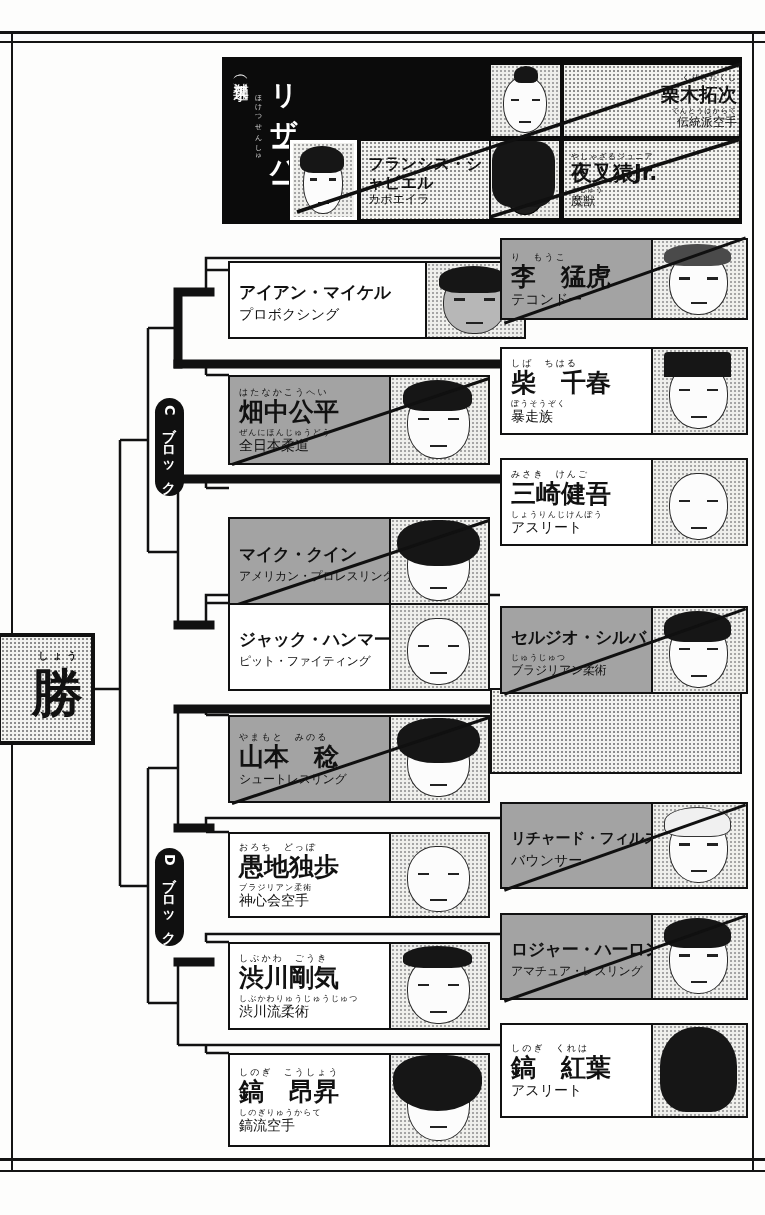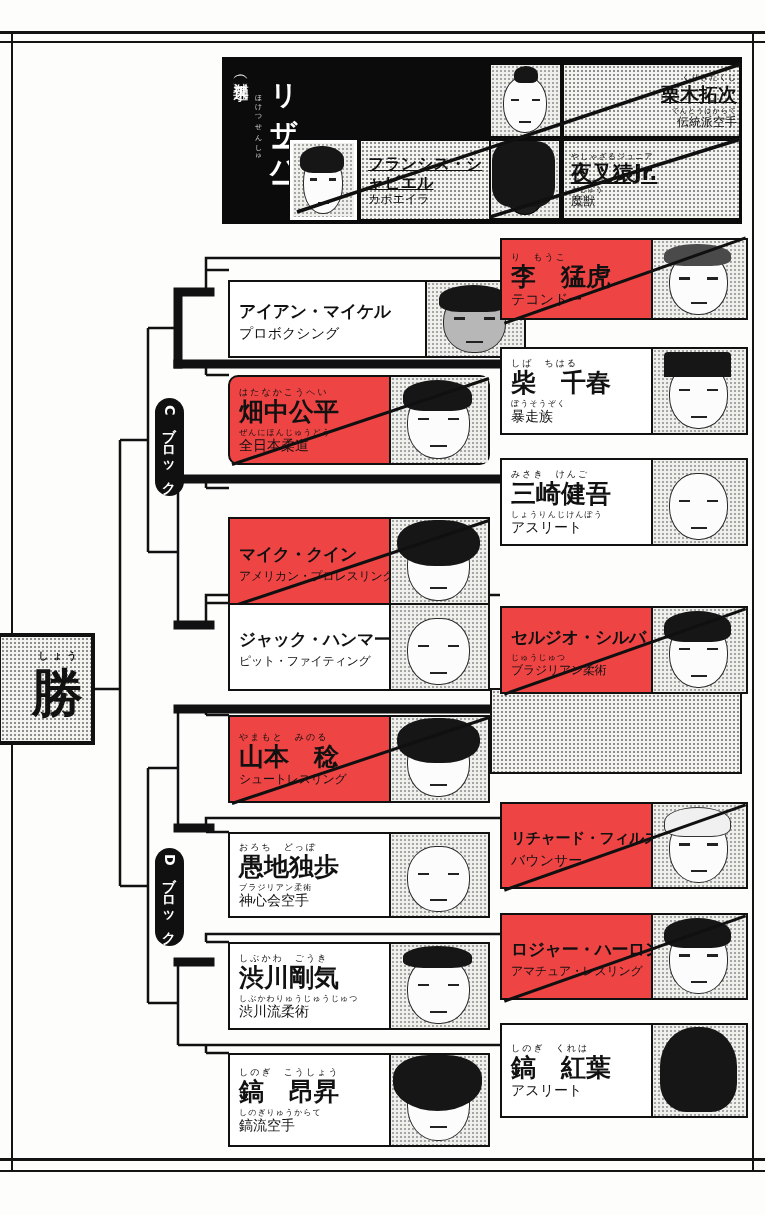--- a/index.html
+++ b/index.html
@@ -4,21 +4,21 @@
 <style>
   html,body{margin:0;padding:0;background:#fff;}
   #page{position:relative;width:765px;height:1215px;background:#fdfdfc;overflow:hidden;
         font-family:"DejaVu Sans",sans-serif;color:#111;}
   .rule{position:absolute;background:#141414;}
   .dotted{background-color:#f3f3f0;
     background-image:radial-gradient(circle,#8d8d8d 0.9px,transparent 1.15px);
     background-size:4px 4px;}
   
   .card{position:absolute;box-sizing:border-box;border:2.5px solid #111;background:#fff;z-index:4;}
-  .card.dotted{background-color:#ef4444;}
+  .card.dotted{background-color:#a3a3a3;}
   .ctext{position:absolute;left:0;top:0;bottom:0;display:flex;flex-direction:column;
          justify-content:center;padding:2px 2px 2px 9px;box-sizing:border-box;overflow:hidden;}
   .lcard .ctext{right:97px;}
   .rcard .ctext{right:93px;}
   .furi{font-size:9px;letter-spacing:2px;line-height:11px;white-space:nowrap;}
   .nm{font-weight:bold;font-size:25px;line-height:28px;white-space:nowrap;}
   .nm-s{font-size:17px;letter-spacing:-0.5px;}
   .nm-xs{font-size:15px;letter-spacing:-0.5px;}
   .sfuri{font-size:8px;letter-spacing:1px;line-height:9px;white-space:nowrap;margin-top:2px;}
   .st{font-size:14px;line-height:16px;white-space:nowrap;}
@@ -44,21 +44,21 @@
   .v-flattop .hair{top:3%;border-radius:4px 4px 0 0;height:30%;}
   .v-buzz .hair{top:5%;height:28%;background:#4a4a4a;}
   .v-blond .hair{background:#f0f0f0;border:1.5px solid #333;box-sizing:border-box;}
   .strike{position:absolute;left:-2%;top:50%;width:105%;height:3px;background:#101010;
         transform:rotate(var(--ang,-19deg));transform-origin:50% 50%;z-index:6;}
   
   #reserve{position:absolute;left:222px;top:57px;width:520px;height:167px;background:#0b0b0b;z-index:4;}
   .vtext{writing-mode:vertical-rl;text-orientation:mixed;color:#fff;position:absolute;}
   .rsv-card{position:absolute;box-sizing:border-box;border:1.5px solid #0b0b0b;}
   .rsv-card .furi{font-size:8px;letter-spacing:1px;line-height:10px;}
-  .rsv-card .nm{font-size:19px;line-height:22px;white-space:normal;text-decoration:underline;}
+  .rsv-card .nm{font-size:19px;line-height:22px;white-space:normal;}
   .rsv-card .sfuri{font-size:7px;line-height:8px;}
   .rsv-card .st{font-size:12px;line-height:14px;}
   .rsv-inner{position:absolute;inset:0;display:flex;flex-direction:column;justify-content:center;
         padding:2px 2px 2px 7px;box-sizing:border-box;overflow:hidden;}
   .rsv-portrait{position:absolute;box-sizing:border-box;border:1.5px solid #0b0b0b;overflow:hidden;
     background-color:#efefec;background-image:radial-gradient(circle,#a5a5a5 0.8px,transparent 1.05px);
     background-size:4px 4px;}
   
   #winner-box{position:absolute;left:-3px;top:633px;width:98px;height:112px;box-sizing:border-box;
     border:4px solid #111;z-index:4;}
@@ -163,32 +163,32 @@
 
   <div class="pill" style="left:155px;top:398px;">
     <span class="vtext">Cブロック</span>
   </div>
   <div class="pill" style="left:155px;top:848px;">
     <span class="vtext">Dブロック</span>
   </div>
 
   <div class="dotted" style="position:absolute;left:490px;top:688px;width:252px;height:86px;border:2.5px solid #111;box-sizing:border-box;z-index:3;"></div>
 
-  <div class="card lcard" style="left:228px;top:280px;width:298px;height:78px;">
+  <div class="card lcard" style="left:228px;top:261px;width:298px;height:78px;">
     <div class="ctext">
         <div class="nm nm-s">アイアン・マイケル</div>
       <div class="st">プロボクシング</div>
       </div>
     <div class="portrait v-dark">
         <div class="face"></div>
         <div class="hair"></div>
       </div>
   </div>
 
-  <div class="card lcard dotted" style="left:228px;top:375px;width:262px;height:90px;border-radius:10px;--ang:-18.5deg;">
+  <div class="card lcard dotted" style="left:228px;top:375px;width:262px;height:90px;--ang:-18.5deg;">
     <div class="ctext">
         <div class="furi">はたなかこうへい</div>
       <div class="nm">畑中公平</div>
       <div class="sfuri">ぜんにほんじゅうどう</div>
       <div class="st">全日本柔道</div>
       </div>
     <div class="portrait">
         <div class="face"></div>
         <div class="hair"></div>
       </div>

